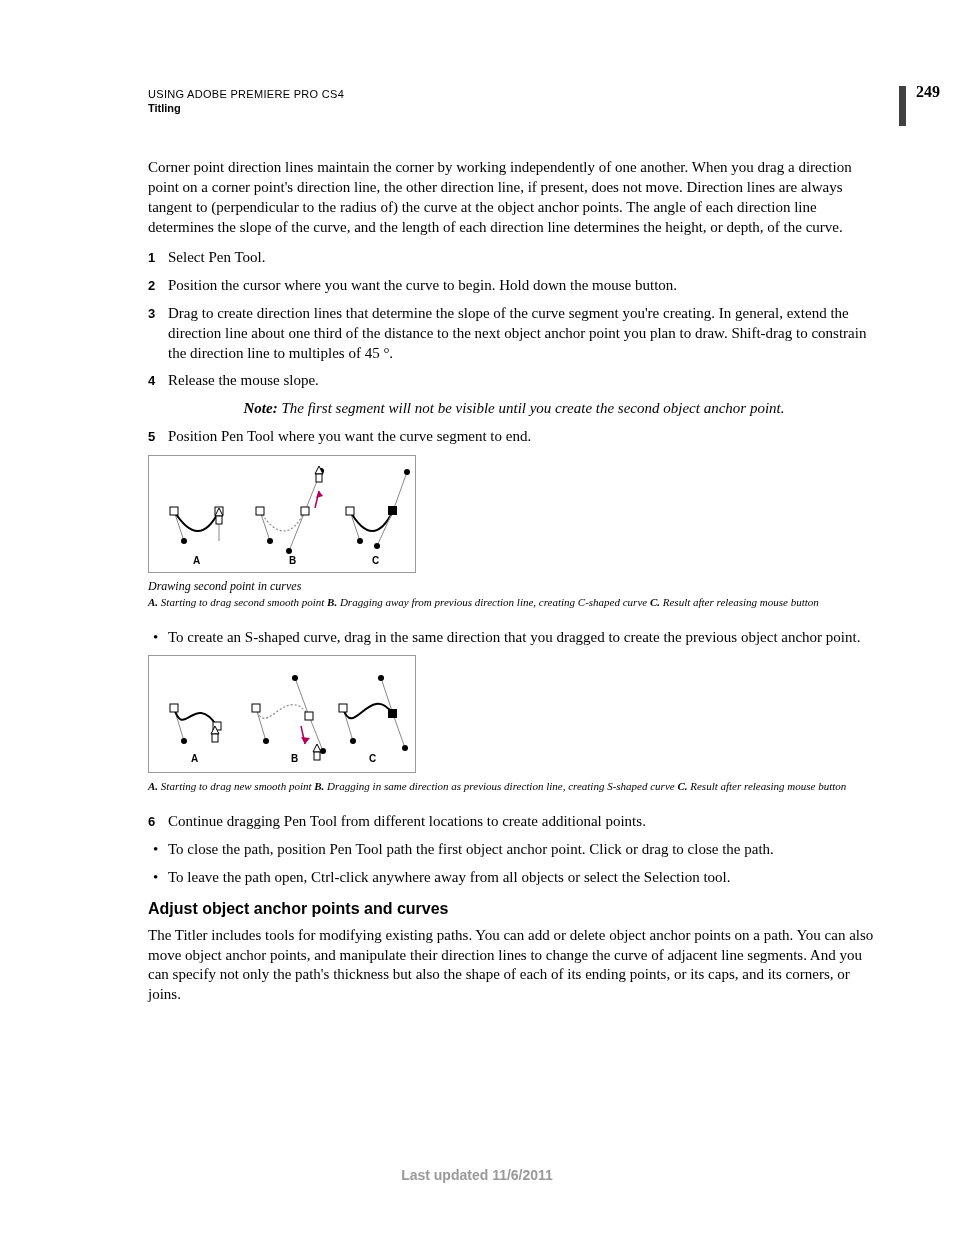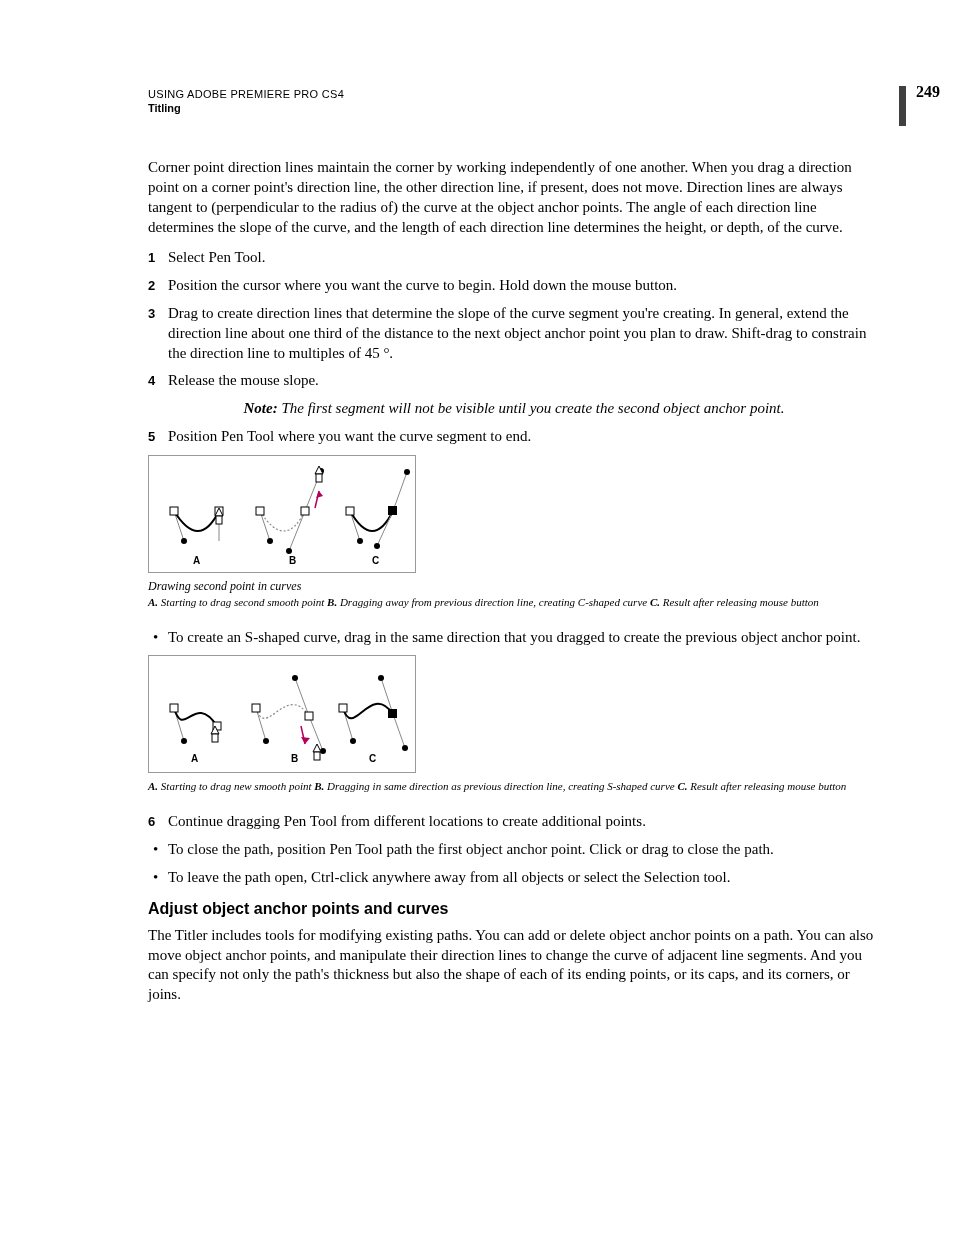--- a/index.html
+++ b/index.html
@@ -297,13 +297,14 @@
 
   <ul class="bullets">
     <li><span>To close the path, position Pen Tool path the first object anchor point. Click or drag to close the path.</span></li>
     <li><span>To leave the path open, Ctrl-click anywhere away from all objects or select the Selection tool.</span></li>
   </ul>
 
   <h2 class="section">Adjust object anchor points and curves</h2>
 
   <p class="bodytext">The Titler includes tools for modifying existing paths. You can add or delete object anchor points on a path. You can also move object anchor points, and manipulate their direction lines to change the curve of adjacent line segments. And you can specify not only the path's thickness but also the shape of each of its ending points, or its caps, and its corners, or joins.</p>
 
+  <div class="footer">Last updated 11/6/2011</div>
 </div>
 
 </body></html>

